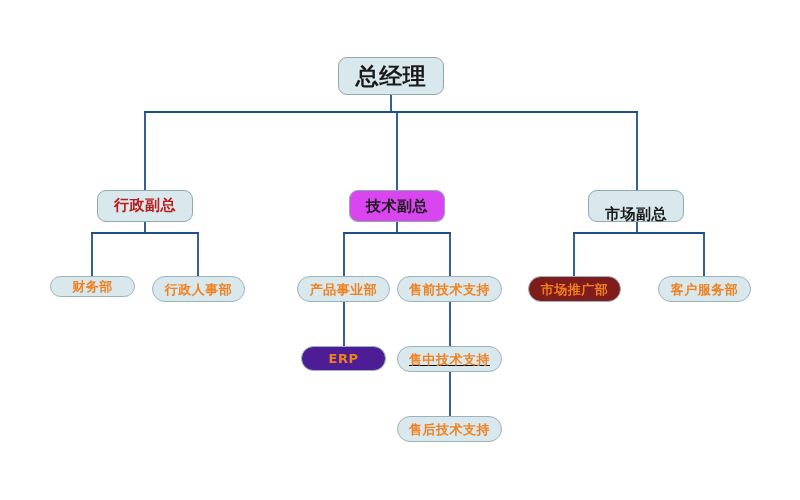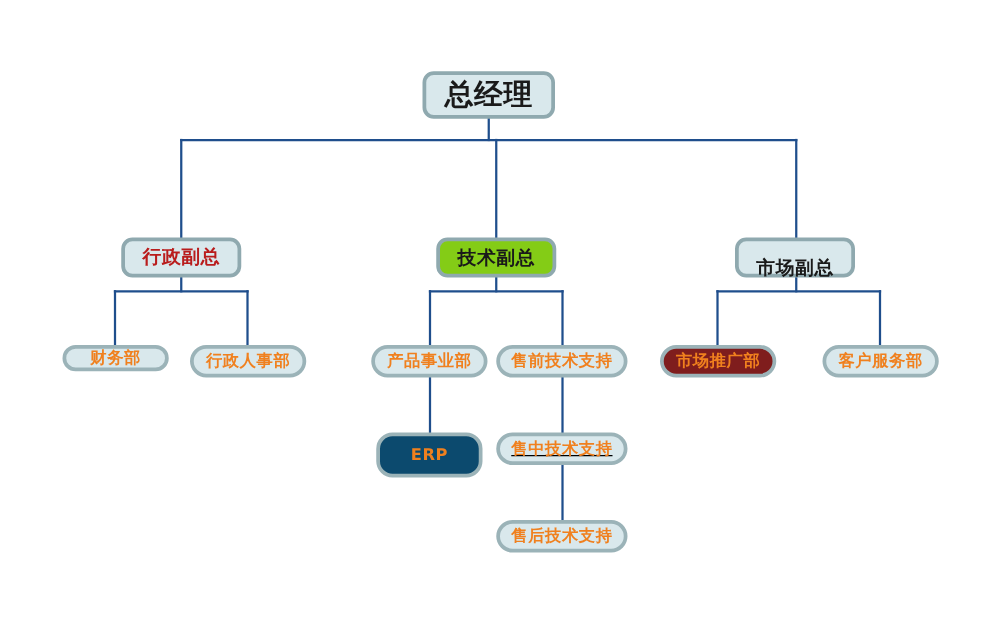--- a/index.html
+++ b/index.html
@@ -26,21 +26,21 @@
     width: 800px;
     height: 500px;
   }
   .node-box {
     position: absolute;
     box-sizing: border-box;
     display: flex;
     align-items: center;
     justify-content: center;
     background: #d9e8ec;
-    border: 3px solid #6d28d9;
+    border: 1px solid #6d28d9;
     white-space: nowrap;
     user-select: none;
   }
   .node-label {
     font-weight: bold;
     letter-spacing: 0.5px;
     line-height: 1;
   }
   .level-root {
     border-radius: 9px;
@@ -96,21 +96,21 @@
       <path d="M 450 302 L 450 346" stroke="#1f4e8c" stroke-width="1.8" fill="none" stroke-linecap="square"></path>
       <path d="M 450 372 L 450 416" stroke="#1f4e8c" stroke-width="1.8" fill="none" stroke-linecap="square"></path>
     </svg>
   <div id="node-layer">
       <div class="node-box level-root" style="left: 338px; top: 57px; width: 106px; height: 38px; background: rgb(217, 232, 236);">
         <span class="node-label" style="color: rgb(26, 26, 26);">总经理</span>
       </div>
       <div class="node-box level-two" style="left: 97px; top: 190px; width: 96px; height: 32px; background: rgb(217, 232, 236);">
         <span class="node-label" style="color: #b91c1c; font-family: Liberation Mono, monospace;">行政副总</span>
       </div>
-      <div class="node-box level-two" style="left: 349px; top: 190px; width: 96px; height: 32px; background: #84cc16;">
+      <div class="node-box level-two" style="left: 349px; top: 190px; width: 96px; height: 32px; background: #d946ef;">
         <span class="node-label" style="color: rgb(26, 26, 26);">技术副总</span>
       </div>
       <div class="node-box level-two" style="left: 588px; top: 190px; width: 96px; height: 32px; background: rgb(217, 232, 236);">
         <span class="node-label" style="color: rgb(26, 26, 26); margin-top: 16px;">市场副总</span>
       </div>
       <div class="node-box level-leaf" style="left: 50px; top: 276px; width: 85px; height: 21px; background: rgb(217, 232, 236);">
         <span class="node-label" style="color: rgb(240, 128, 30);">财务部</span>
       </div>
       <div class="node-box level-leaf" style="left: 152px; top: 276px; width: 93px; height: 26px; background: rgb(217, 232, 236);">
         <span class="node-label" style="color: rgb(240, 128, 30);">行政人事部</span>
@@ -120,21 +120,21 @@
       </div>
       <div class="node-box level-leaf" style="left: 397px; top: 276px; width: 105px; height: 26px; background: rgb(217, 232, 236);">
         <span class="node-label" style="color: rgb(240, 128, 30);">售前技术支持</span>
       </div>
       <div class="node-box level-leaf" style="left: 528px; top: 276px; width: 93px; height: 26px; background: #7f1d1d;">
         <span class="node-label" style="color: rgb(240, 128, 30);">市场推广部</span>
       </div>
       <div class="node-box level-leaf" style="left: 658px; top: 276px; width: 93px; height: 26px; background: rgb(217, 232, 236);">
         <span class="node-label" style="color: rgb(240, 128, 30);">客户服务部</span>
       </div>
-      <div class="node-box level-leaf" style="left: 301px; top: 346px; width: 85px; height: 36px; background: #0c4a6e;">
+      <div class="node-box level-leaf" style="left: 301px; top: 346px; width: 85px; height: 25px; background: #4c1d95;">
         <span class="node-label" style="color: rgb(240, 128, 30);">ERP</span>
       </div>
       <div class="node-box level-leaf" style="left: 397px; top: 346px; width: 105px; height: 26px; background: rgb(217, 232, 236); text-decoration: underline;">
         <span class="node-label" style="color: rgb(240, 128, 30);">售中技术支持</span>
       </div>
       <div class="node-box level-leaf" style="left: 397px; top: 416px; width: 105px; height: 26px; background: rgb(217, 232, 236);">
         <span class="node-label" style="color: rgb(240, 128, 30);">售后技术支持</span>
       </div>
     </div>
 </div>

